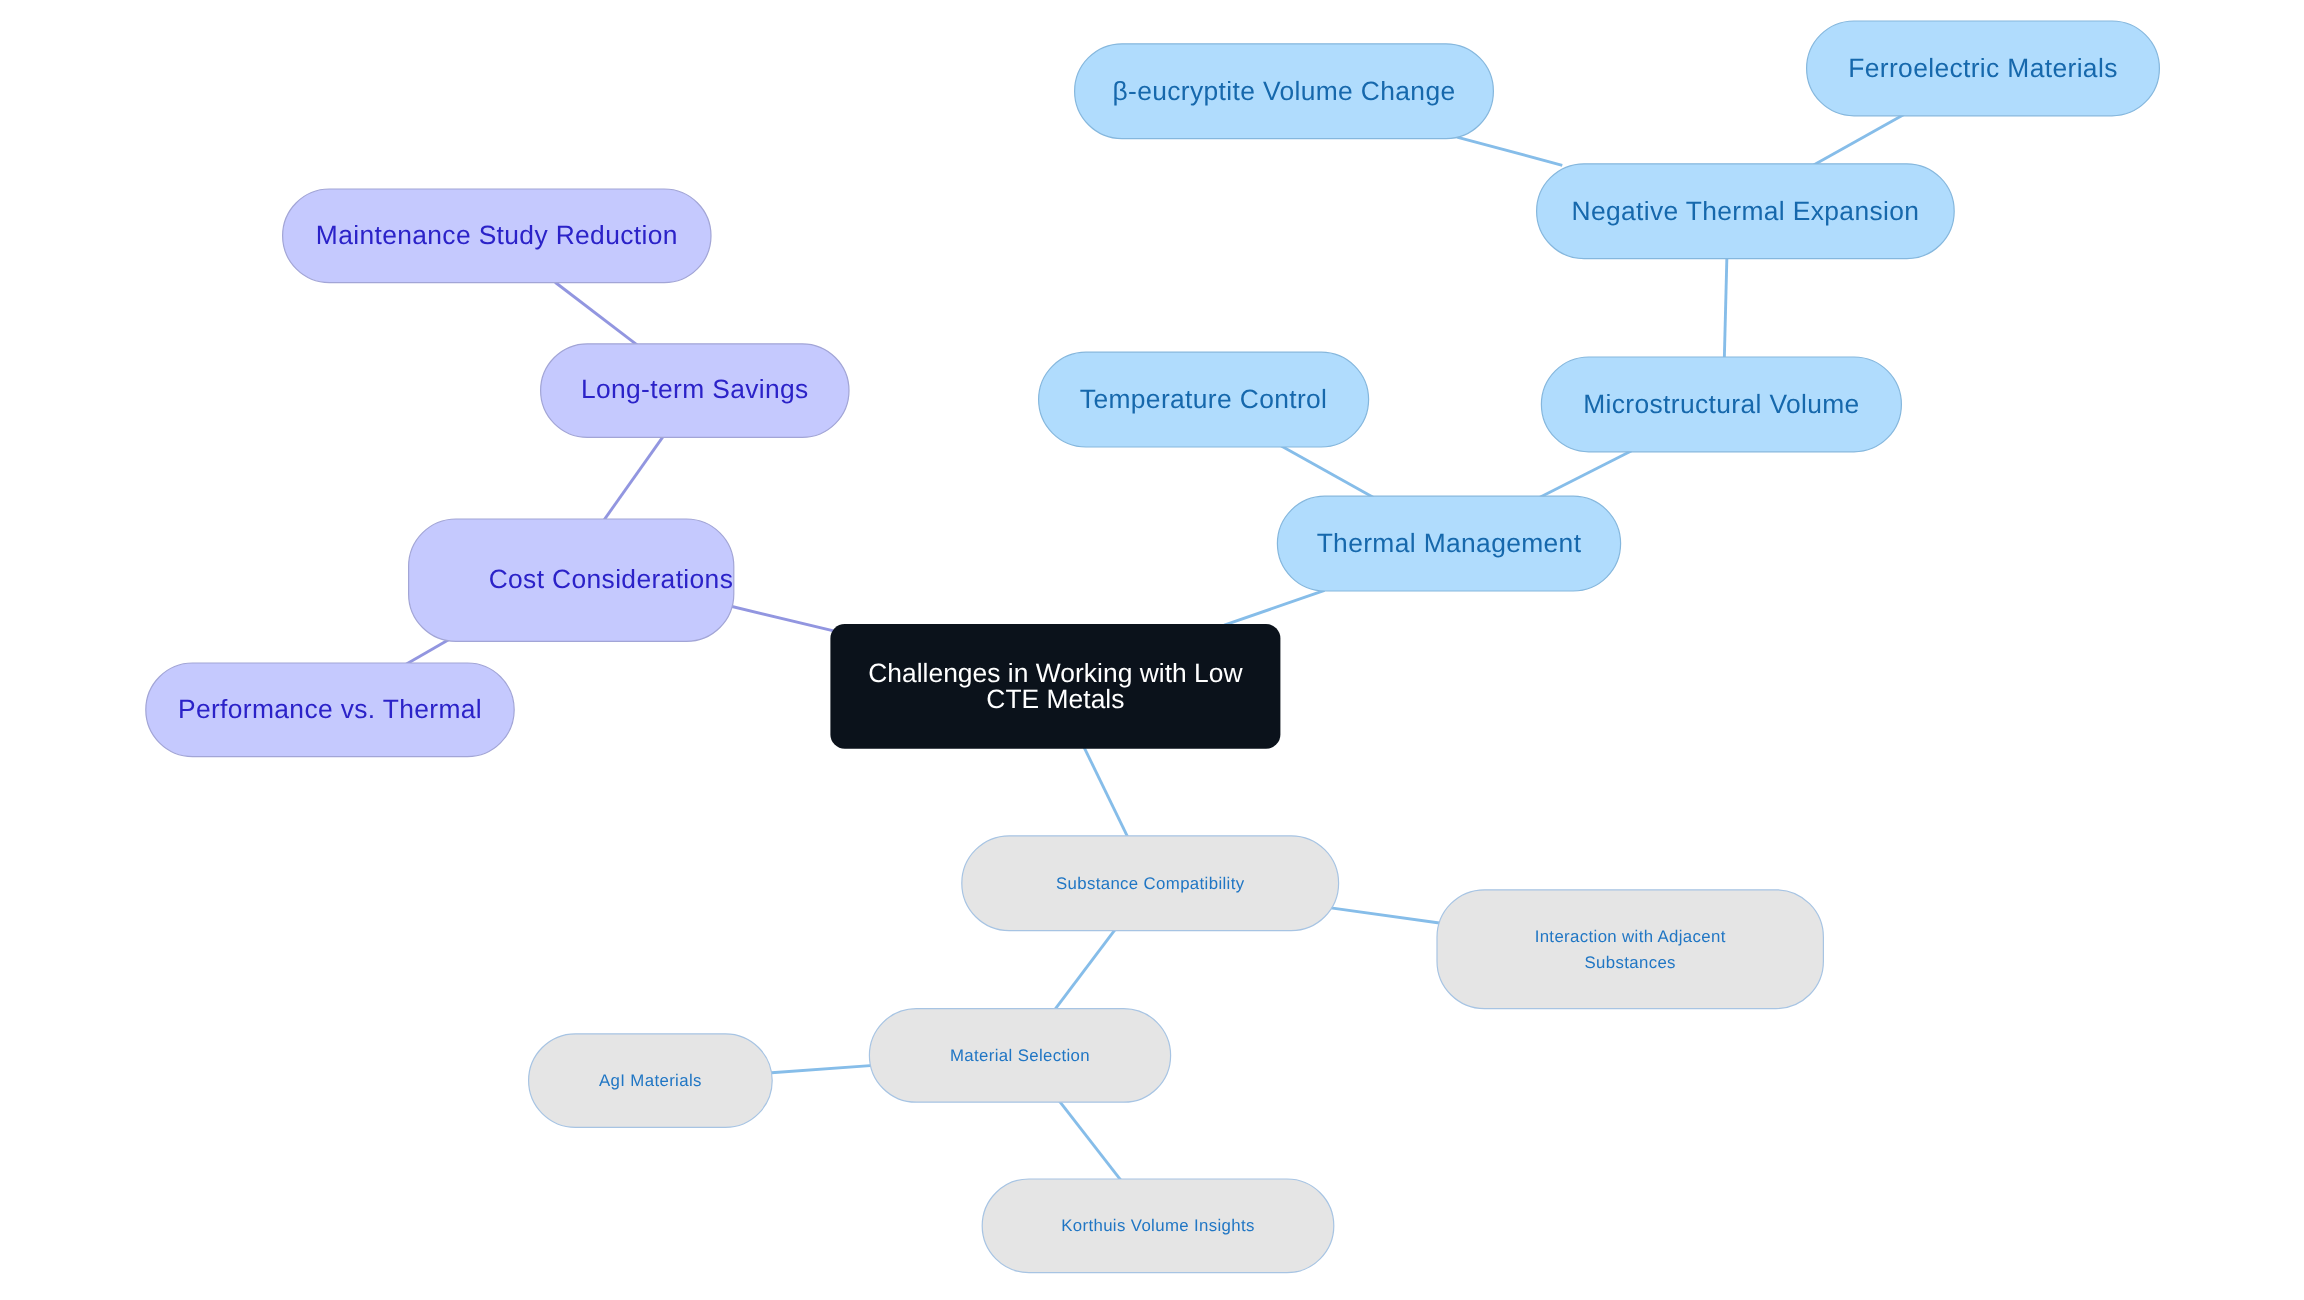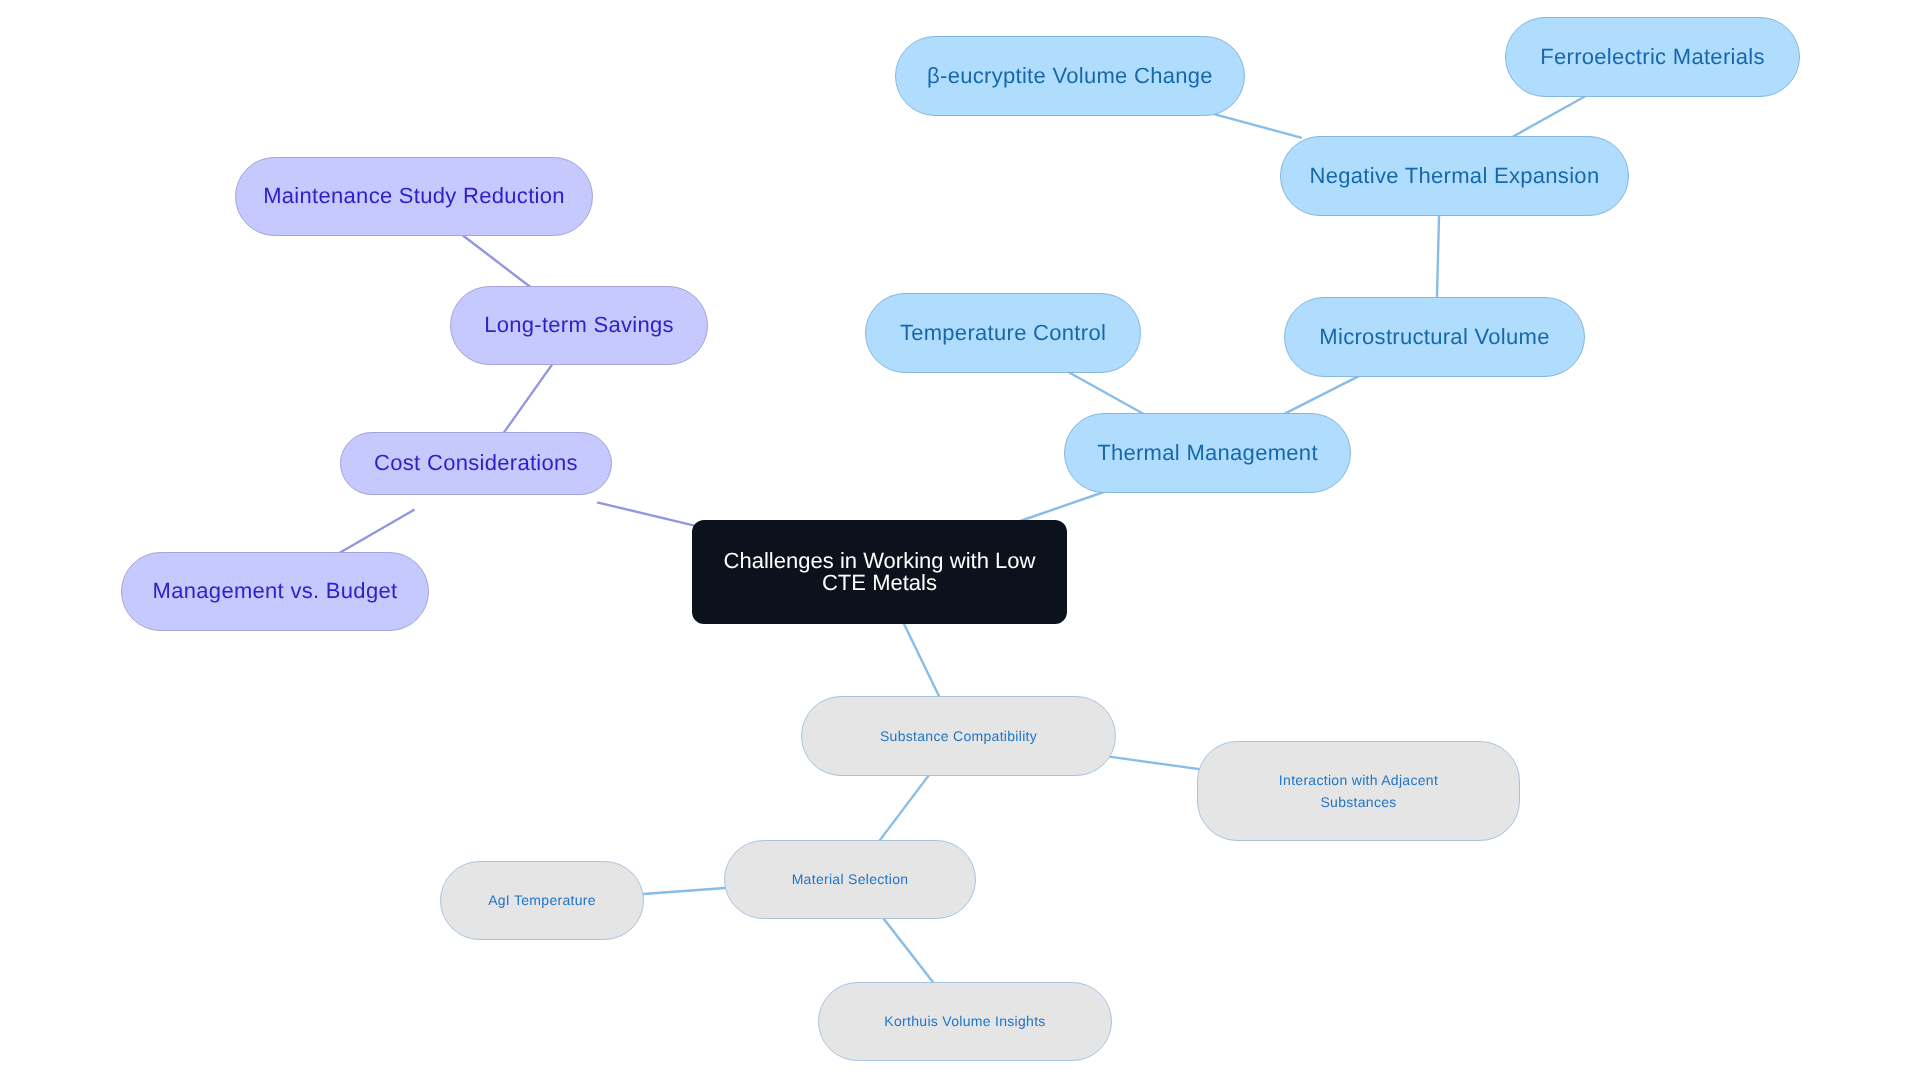--- a/index.html
+++ b/index.html
@@ -80,35 +80,35 @@
   </div>
   <div class="node blue" style="left: 1064px; top: 413px; width: 287px; height: 80px;">
     <span class="node-label">Thermal Management</span>
   </div>
   <div class="node purple" style="left: 235px; top: 157px; width: 358px; height: 79px;">
     <span class="node-label">Maintenance Study Reduction</span>
   </div>
   <div class="node purple" style="left: 450px; top: 286px; width: 258px; height: 79px;">
     <span class="node-label">Long-term Savings</span>
   </div>
-  <div class="node purple" style="left: 340px; top: 432px; width: 272px; height: 63px;">
+  <div class="node purple" style="left: 340px; top: 432px; width: 272px; height: 103px; justify-content: flex-end;">
     <span class="node-label">Cost Considerations</span>
   </div>
   <div class="node purple" style="left: 121px; top: 552px; width: 308px; height: 79px;">
-    <span class="node-label">Management vs. Budget</span>
+    <span class="node-label">Performance vs. Thermal</span>
   </div>
   <div class="node lightblue" style="left: 801px; top: 696px; width: 315px; height: 80px;">
     <span class="node-label">Substance Compatibility</span>
   </div>
   <div class="node lightblue" style="left: 1197px; top: 741px; width: 323px; height: 100px;">
     <span class="node-label">Interaction with Adjacent
 Substances</span>
   </div>
   <div class="node lightblue" style="left: 724px; top: 840px; width: 252px; height: 79px;">
     <span class="node-label">Material Selection</span>
   </div>
   <div class="node lightblue" style="left: 440px; top: 861px; width: 204px; height: 79px;">
-    <span class="node-label">AgI Temperature</span>
+    <span class="node-label">AgI Materials</span>
   </div>
   <div class="node lightblue" style="left: 818px; top: 982px; width: 294px; height: 79px;">
     <span class="node-label">Korthuis Volume Insights</span>
   </div>
 </div>
 
 </body></html>

